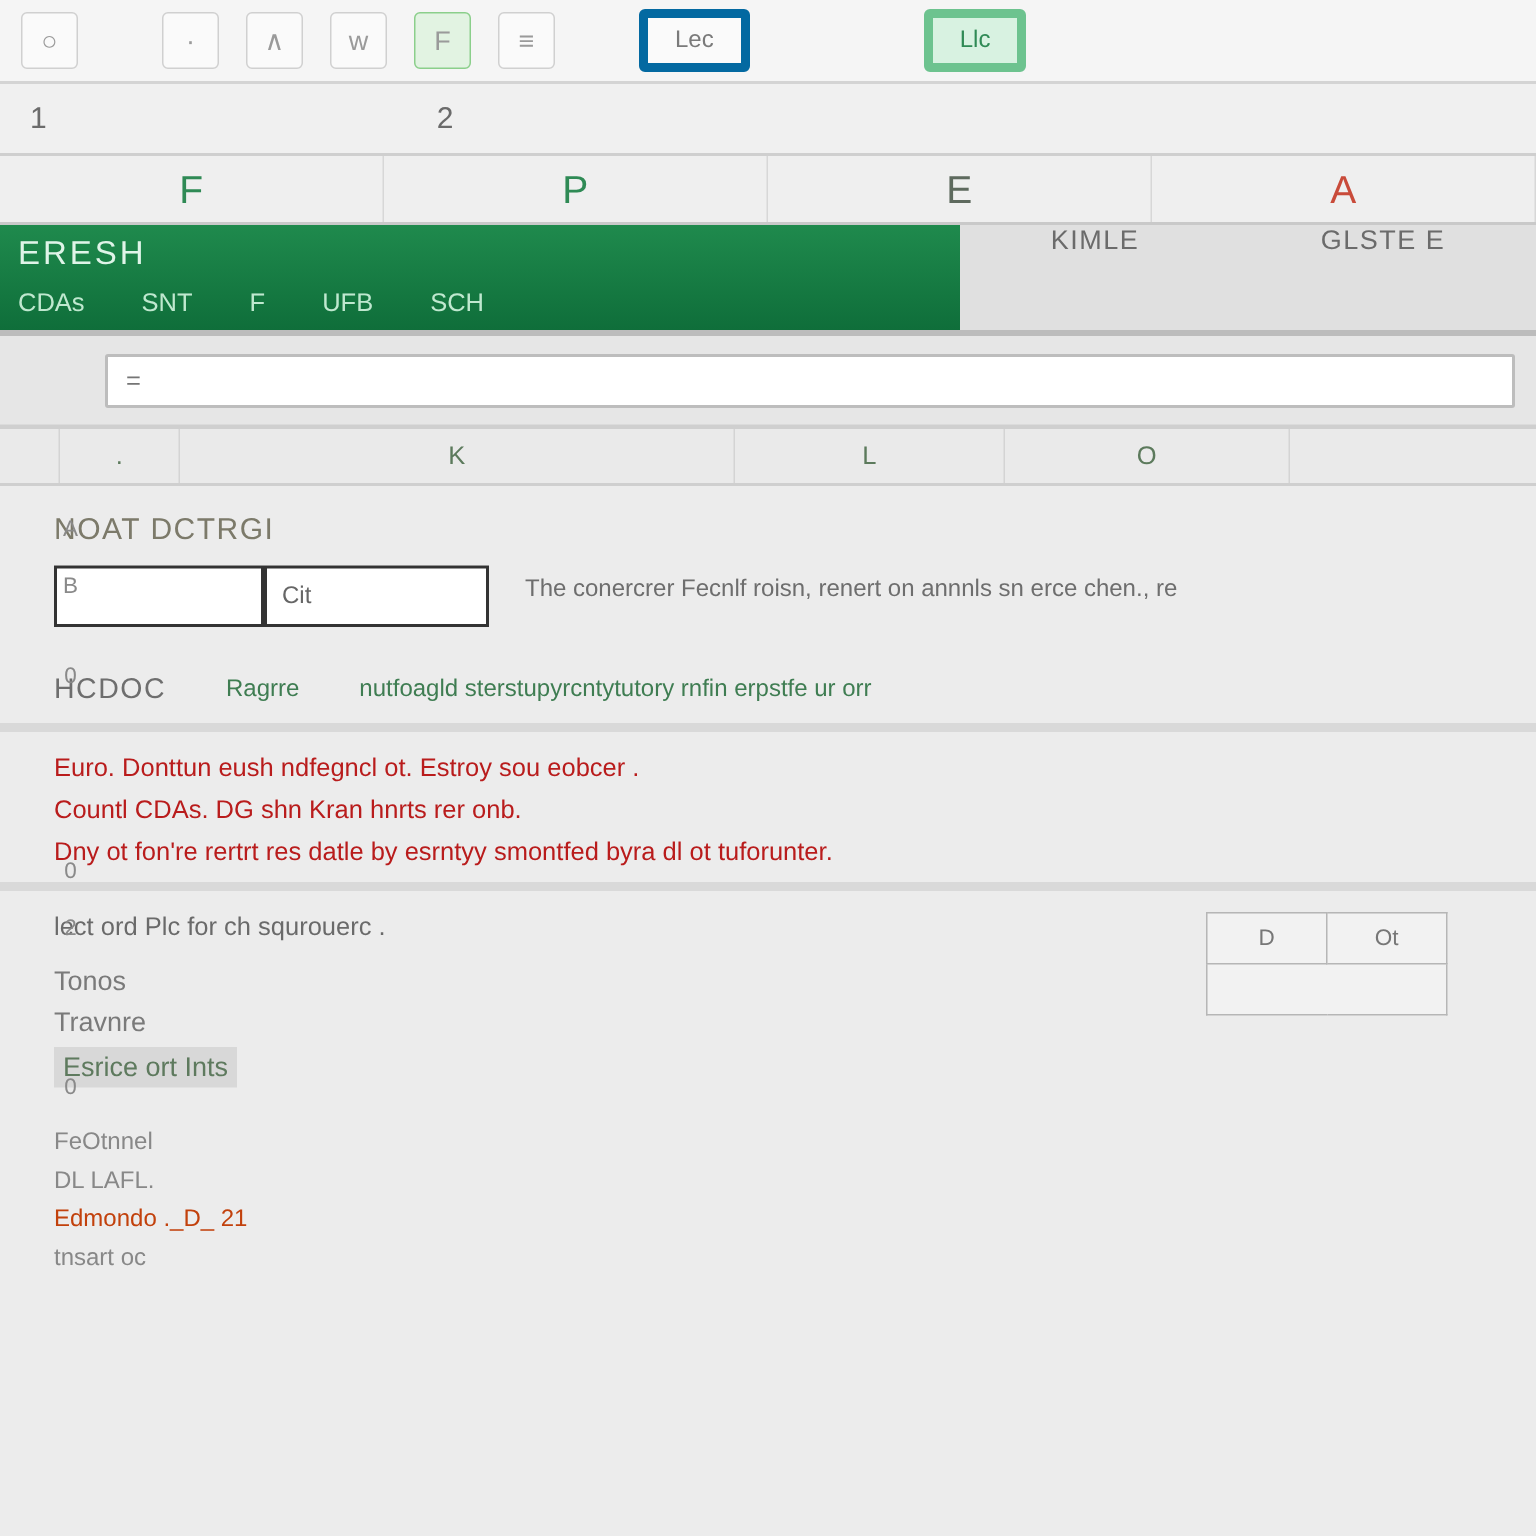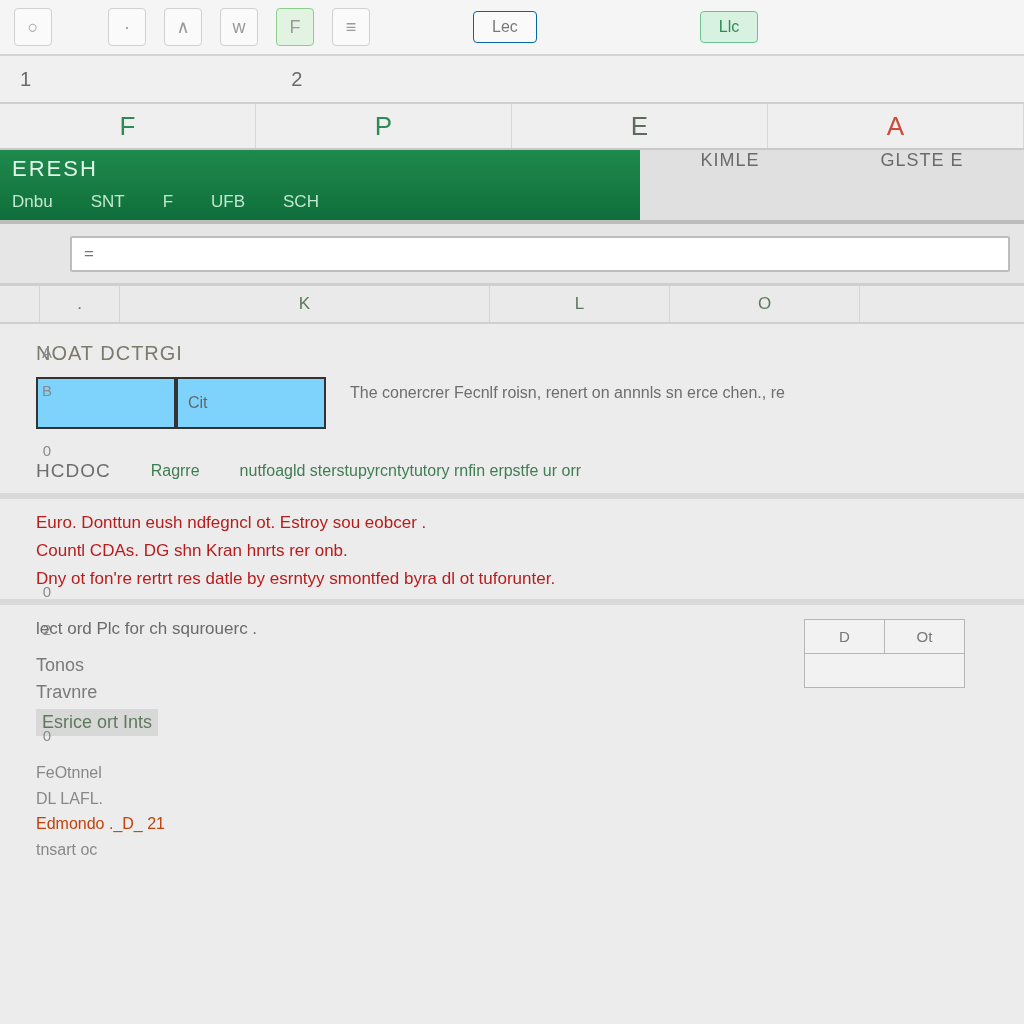--- a/index.html
+++ b/index.html
@@ -27,24 +27,24 @@
     border: 1px solid #d0d0d0;
     background: #fafafa;
     border-radius: 4px;
     display: flex; align-items: center; justify-content: center;
     font-size: 18px; color:#9a9a9a;
   }
   .icon-btn.active { background:#e2f3e2; border-color:#8bcf8b; }
   .icon-strip .gap { flex: 0 0 20px; }
   .tab-chip {
     padding: 6px 18px;
-    border:1px solid #0369a1;
+    border:6px solid #0369a1;
     background:#fafafa;
     border-radius:4px;
-    font-size:16px; color:#7a7a7a;margin-left:47px;
+    font-size:16px; color:#7a7a7a;
   }
   .tab-chip.green { background:#d8f2e1; border-color:#6dc38f; color:#2f8a55; }
 
   
   .ruler {
     height: 48px;
     background:#f0f0f0;
     border-bottom:2px solid #cfcfcf;
     display:flex; align-items:center;
     padding:0 20px;
@@ -134,23 +134,23 @@
     position:absolute; left:6px; width:22px;
     font-size:15px; color:#8a8a8a;
     display:flex; align-items:center; justify-content:center;
   }
   .section-title {
     font-size:20px; color:#7c7a6a; letter-spacing:1px;
     margin-bottom:12px;
   }
   .input-pair { display:flex; gap:0; margin-bottom:12px; }
   .input-pair .cell {
-    border:2px solid #333; height:52px;
+    border:2px solid #333; height:41px;
     display:flex; align-items:center; padding:0 10px;
-    font-size:16px; color:#666; background:#7dd3fc;
+    font-size:16px; color:#666; background:#ffffff;
   }
   .desc-text { font-size:16px; color:#6e6e6e; line-height:1.5; }
   .desc-text.green { color:#3f7d52; }
 
   .row-block { position:relative; margin-bottom:10px; padding-left:6px; }
 
   .divider { height:6px; background:#d9d9d9; margin:10px -20px 14px -30px; }
 
   .para { font-size:17px; color:#b91c1c; margin-bottom:8px; }
 
@@ -196,21 +196,21 @@
   <div class="f">F</div>
   <div class="p">P</div>
   <div class="e">E</div>
   <div class="a">A</div>
 </div>
 
 <div class="ribbon">
   <div class="ribbon-left">
     <div class="ribbon-title">ERESH</div>
     <div class="ribbon-tabs">
-      <span>Dnbu</span>
+      <span>CDAs</span>
       <span>SNT</span>
       <span>F</span>
       <span>UFB</span>
       <span>SCH</span>
     </div>
   </div>
   <div class="ribbon-right">
     <span>KIMLE</span>
     <span>GLSTE E</span>
   </div>

